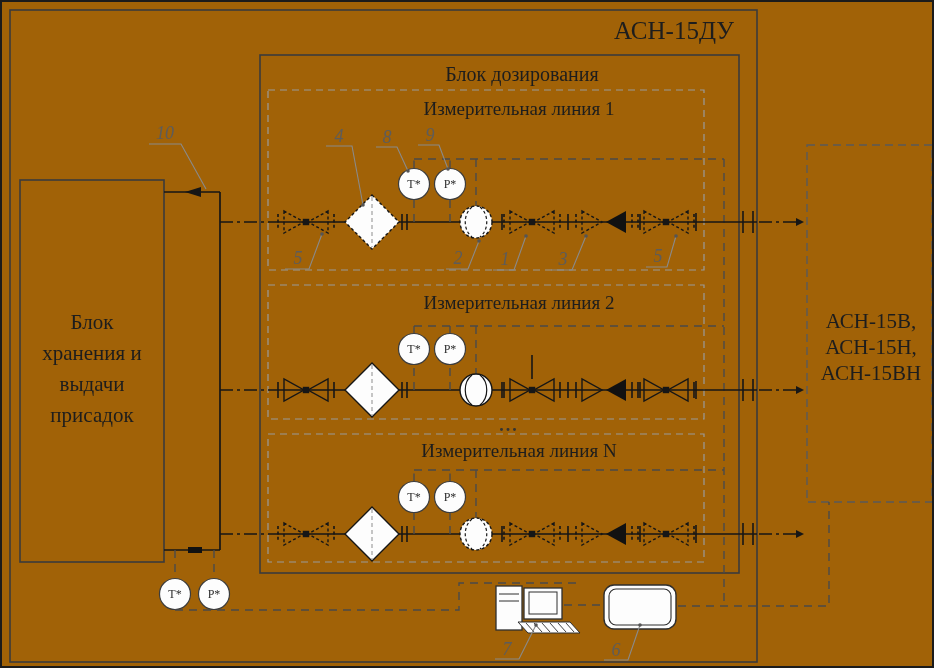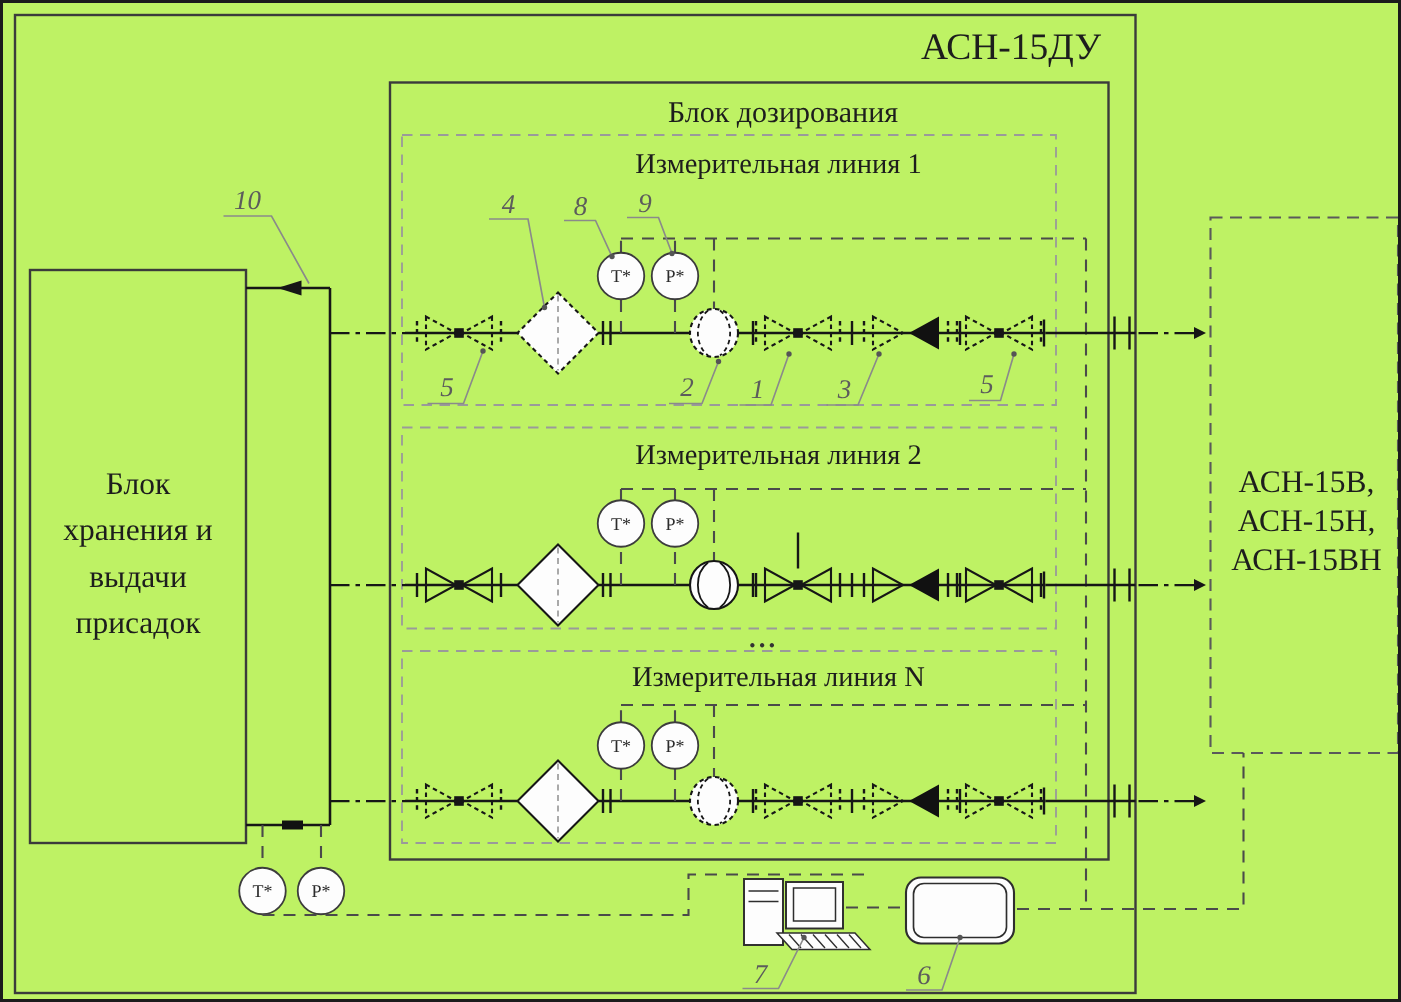--- a/index.html
+++ b/index.html
@@ -1,16 +1,16 @@
 <!DOCTYPE html>
 <html><head>
 <meta charset="utf-8">
 <style>
   html,body{margin:0;padding:0;background:#e8e8e8;}
-  .stage{position:relative;width:934px;height:668px;background:#bef264;
+  .stage{position:relative;width:934px;height:668px;background:#a16207;
          border:2px solid #1b1b1b;box-sizing:border-box;overflow:hidden;
          font-family:"Liberation Serif", serif;}
   svg{position:absolute;left:0;top:0;}
   
   text{font-family:"Liberation Serif", serif;fill:#1d1d1d;}
   .t-main{font-size:25px;}
   .t-dose{font-size:20px;}
   .t-line{font-size:19px;}
   .t-blk{font-size:21px;}
   .t-rcv{font-size:21px;}

